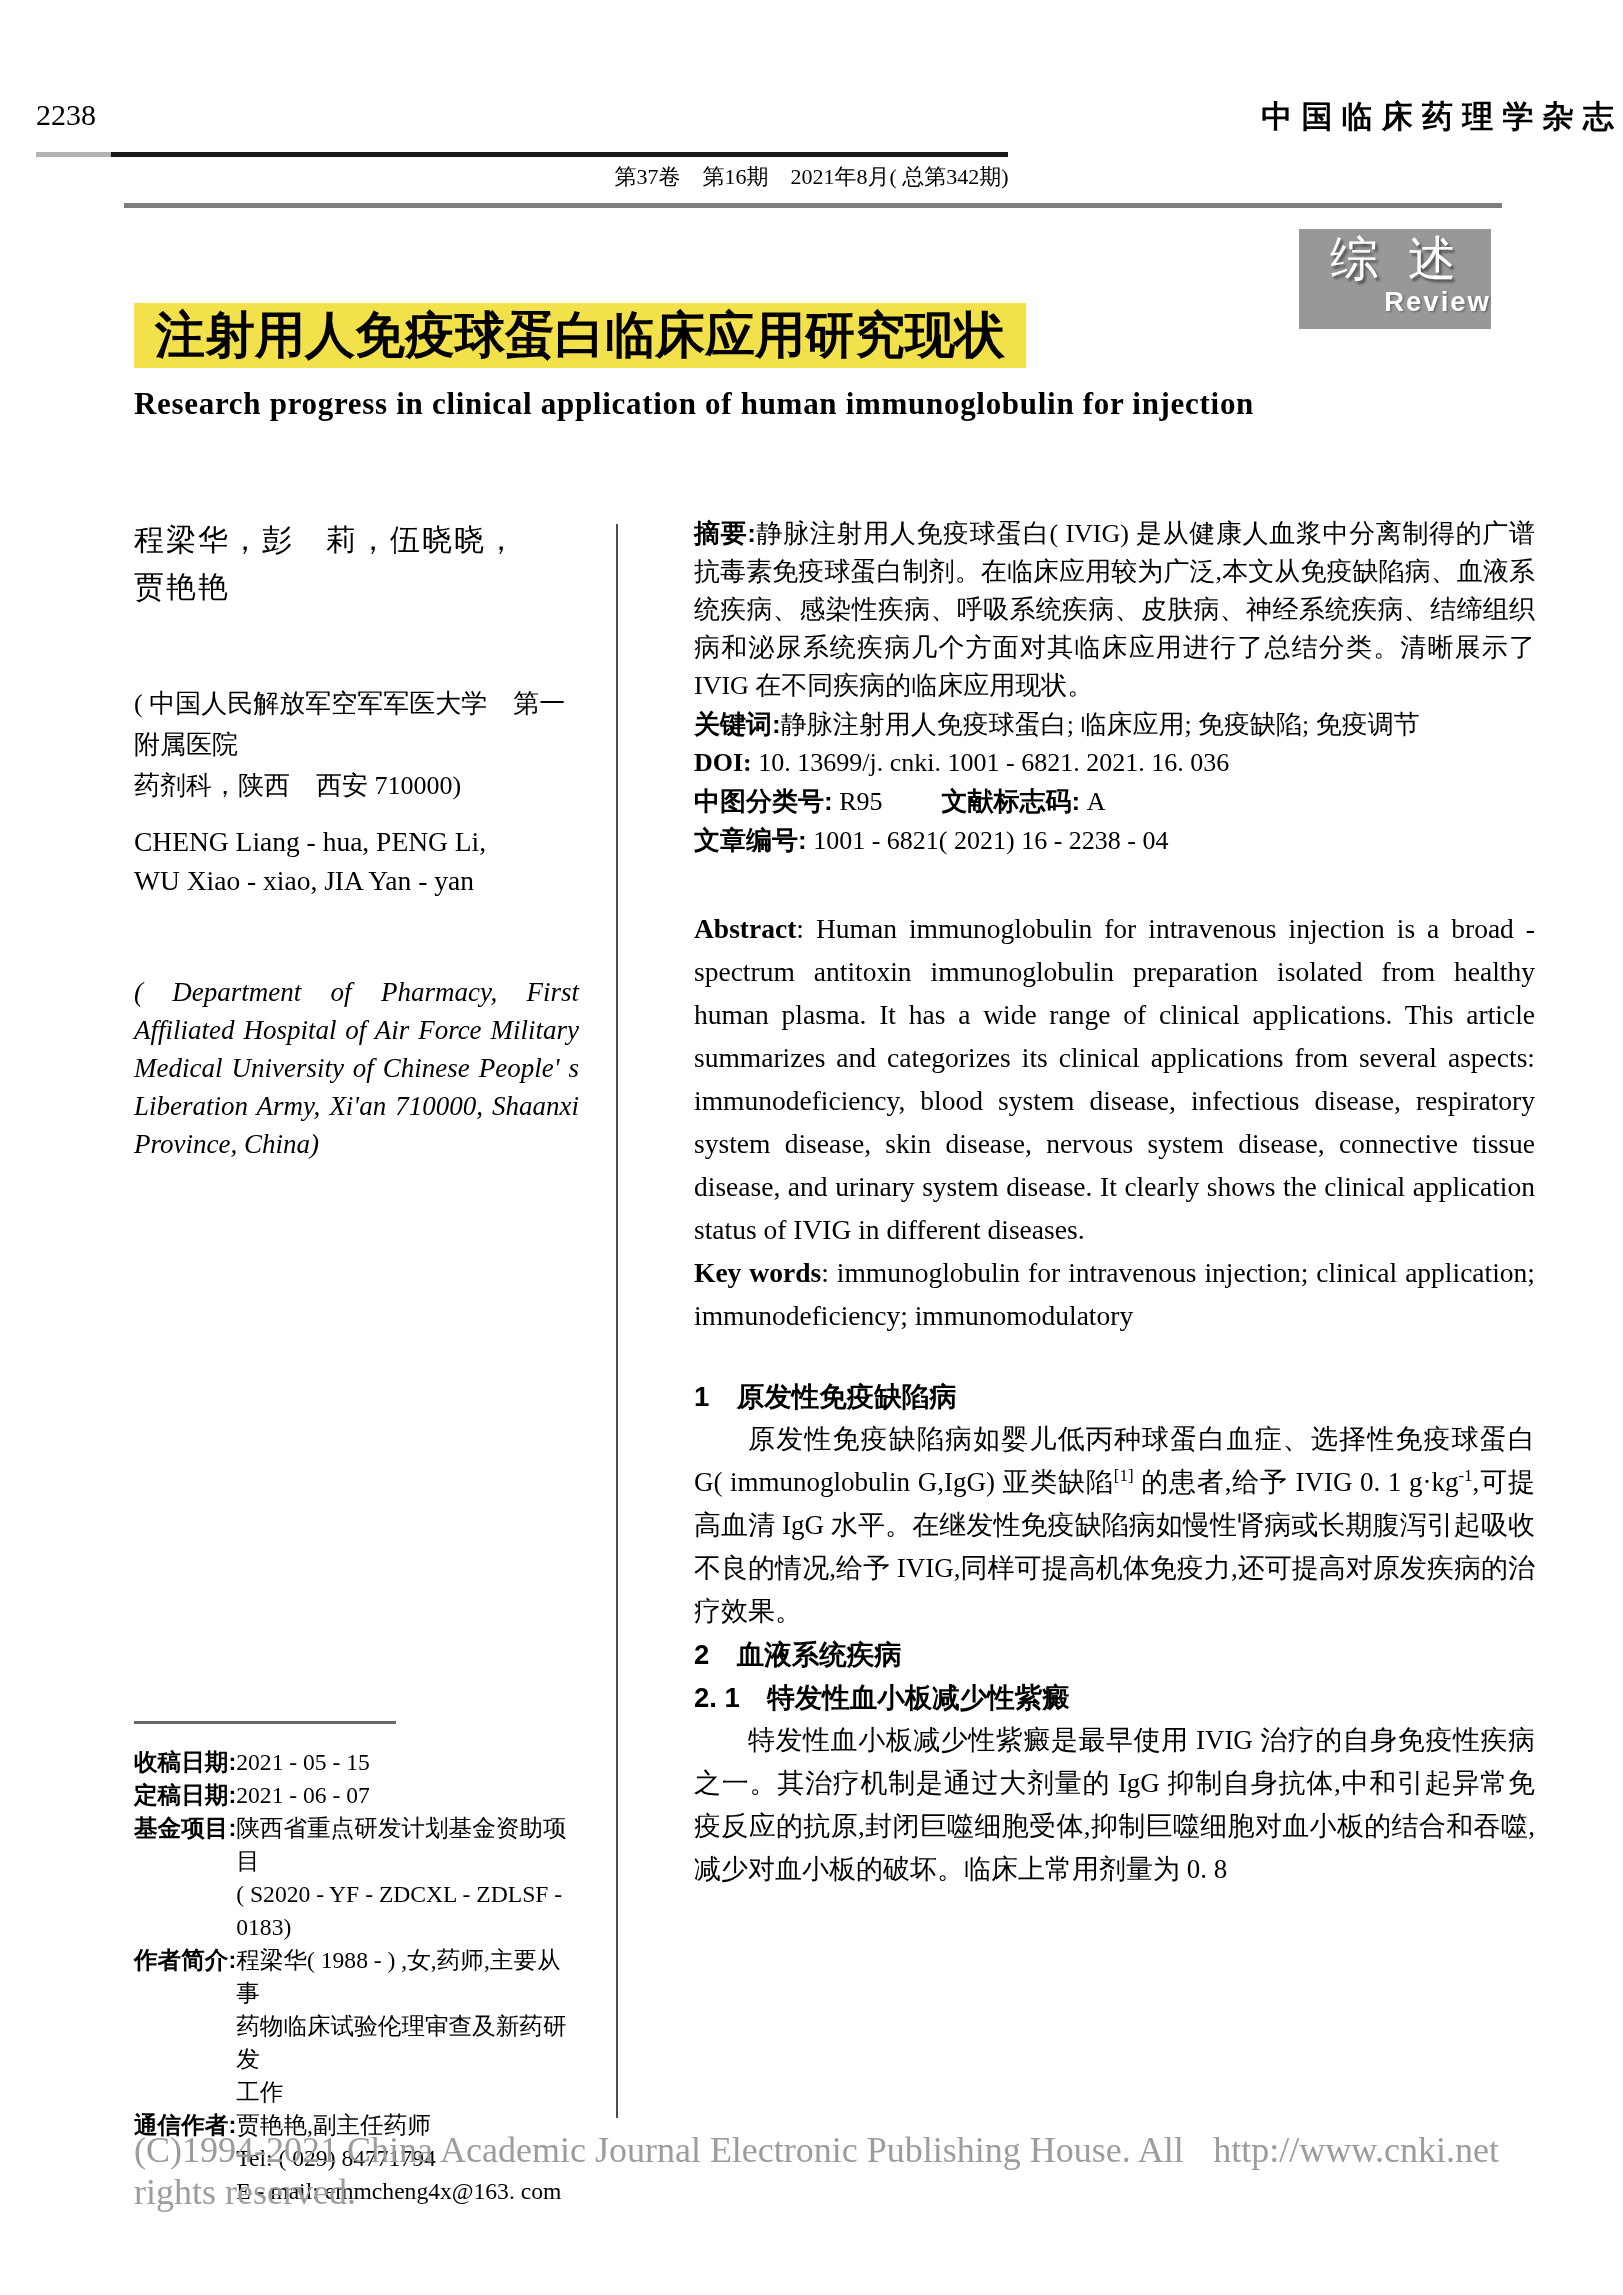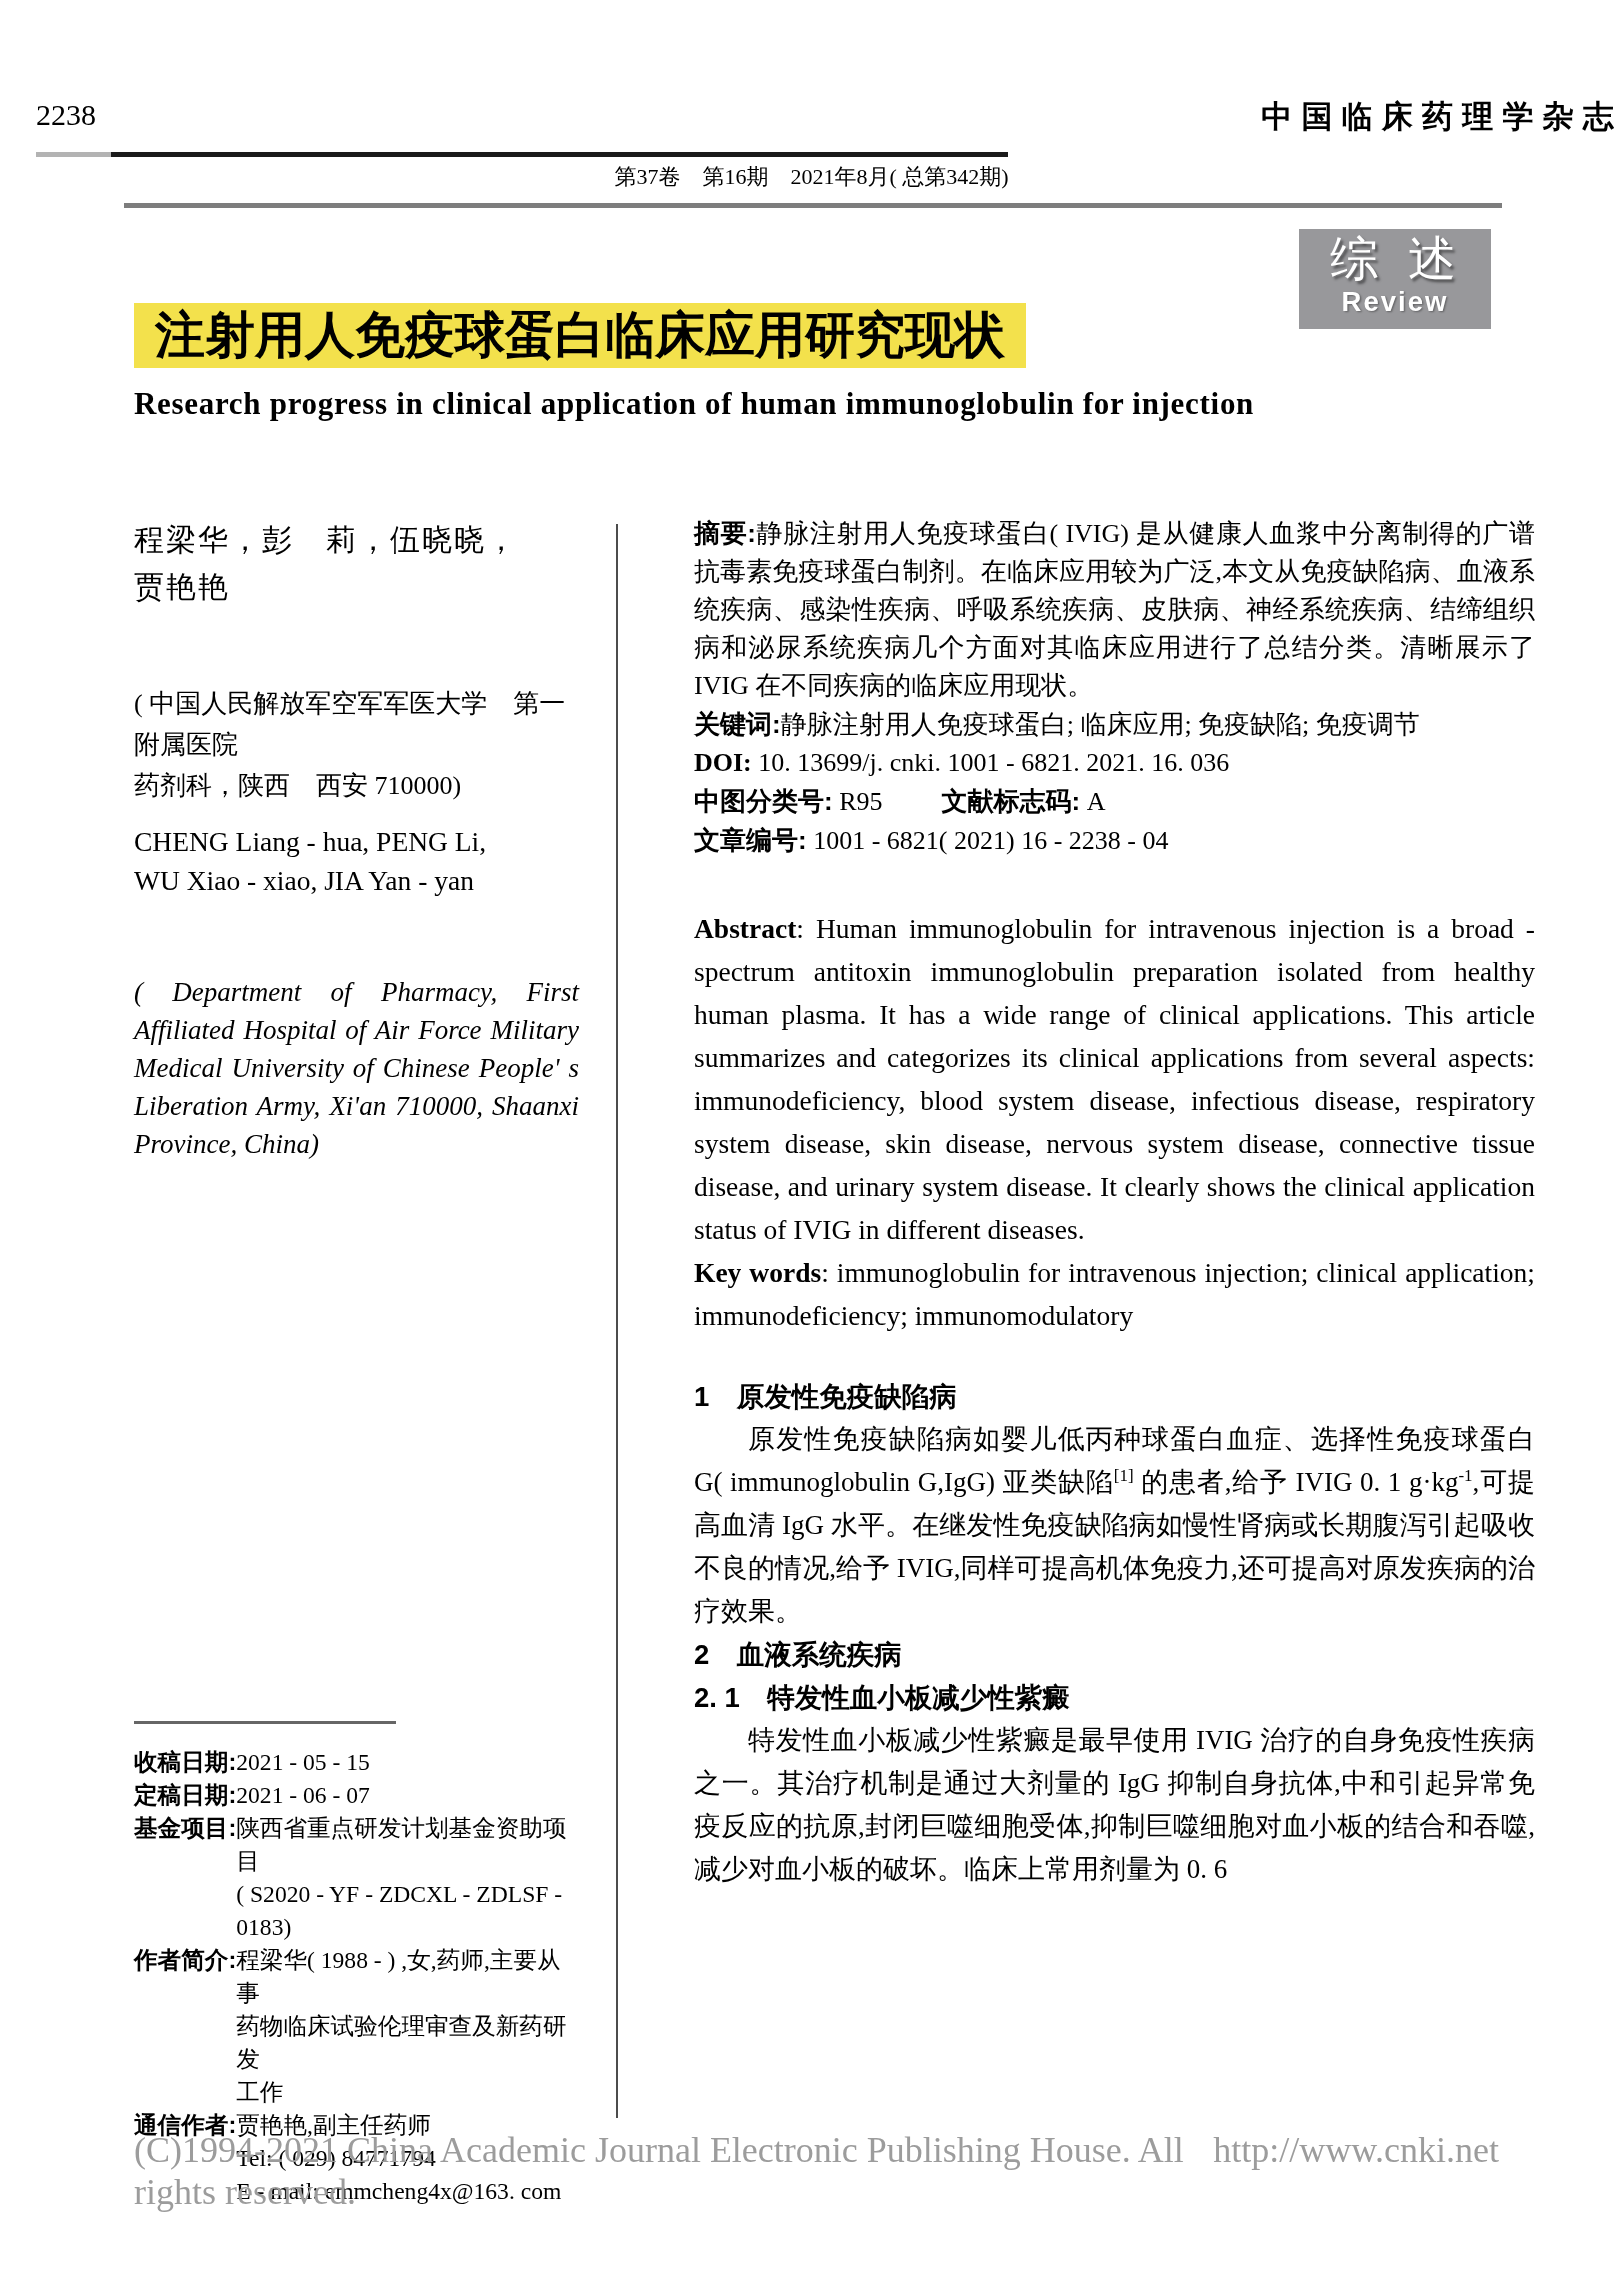--- a/index.html
+++ b/index.html
@@ -15,21 +15,21 @@
   
   #page-number{left:36px;top:98px;font-size:30px;}
   #journal-title{left:0;right:0;top:96px;text-align:right;font-size:31px;font-weight:bold;letter-spacing:9.2px;}
   #rule-gray{left:36px;top:152px;width:75px;height:4.6px;background:#b3b3b3;}
   #rule-black{left:111px;top:152px;width:897px;height:4.6px;background:#1a1a1a;}
   #journal-issue{left:0;right:0;top:162px;text-align:center;font-size:22px;}
   #content-rule{left:124px;top:203px;width:1378px;height:4.6px;background:#7d7d7d;}
   
   #review-badge{left:1299px;top:229px;width:192px;height:100px;text-align:center;}
   #review-badge .cn{display:block;margin-top:3.9px;font-size:48px;line-height:52px;color:#fff;letter-spacing:30px;padding-left:26px;text-shadow:2.6px 2.6px 2.6px rgba(0,0,0,.45);font-family:"Liberation Serif","DejaVu Serif",serif;}
-  #review-badge .en{display:block;font-size:27.5px;line-height:33px;color:#fff;font-weight:bold;letter-spacing:2px;font-family:"Liberation Sans","DejaVu Sans",sans-serif;text-shadow:1.3px 1.3px 2px rgba(0,0,0,.35);}
+  #review-badge .en{display:block;font-size:27.5px;line-height:33px;color:#fff;font-weight:bold;letter-spacing:2px;font-family:"Liberation Sans","DejaVu Sans",sans-serif;text-shadow:1.3px 1.3px 2px rgba(0,0,0,.35);text-align:right;}
   
   #title-cn{left:134px;top:303px;font-size:50px;font-weight:bold;line-height:65px;}
   #title-cn .hl{display:inline-block;padding:0 21px;}
   #title-en{left:134px;top:386px;width:1368px;font-size:31px;font-weight:bold;letter-spacing:0.7px;}
   
   #column-divider{left:616px;top:524px;width:2px;height:1594px;background:#4c4c4c;}
   .leftcol{left:134px;width:445px;}
   .rightcol{left:694px;width:841px;}
   
   #authors-cn{top:516px;font-size:30px;line-height:47px;white-space:pre-line;letter-spacing:2px;}
@@ -130,21 +130,21 @@
   <div class="abs rightcol" id="abstract-en-block">
     <p><span class="bserif">Abstract</span><span>:  Human immunoglobulin for intravenous injection is a broad - spectrum antitoxin immunoglobulin preparation isolated from healthy human plasma. It has a wide range of clinical applications. This article summarizes and categorizes its clinical applications from several aspects: immunodeficiency, blood system disease, infectious disease, respiratory system disease, skin disease, nervous system disease, connective tissue disease, and urinary system disease. It clearly shows the clinical application status of IVIG in different diseases.</span></p>
     <p><span class="bserif">Key words</span><span>:  immunoglobulin for intravenous injection; clinical application; immunodeficiency; immunomodulatory</span></p>
   </div>
 
   <div class="abs rightcol" id="body-block">
     <h2>1　原发性免疫缺陷病</h2>
     <p><span>原发性免疫缺陷病如婴儿低丙种球蛋白血症、选择性免疫球蛋白 G( immunoglobulin G,IgG) 亚类缺陷</span><sup>[1]</sup><span> 的患者,给予 IVIG 0. 1 g·kg</span><sup>-1</sup><span>,可提高血清 IgG 水平。在继发性免疫缺陷病如慢性肾病或长期腹泻引起吸收不良的情况,给予 IVIG,同样可提高机体免疫力,还可提高对原发疾病的治疗效果。</span></p>
     <h2>2　血液系统疾病</h2>
     <h2>2. 1　特发性血小板减少性紫癜</h2>
-    <p>特发性血小板减少性紫癜是最早使用 IVIG 治疗的自身免疫性疾病之一。其治疗机制是通过大剂量的 IgG 抑制自身抗体,中和引起异常免疫反应的抗原,封闭巨噬细胞受体,抑制巨噬细胞对血小板的结合和吞噬,减少对血小板的破坏。临床上常用剂量为 0. 6</p>
+    <p>特发性血小板减少性紫癜是最早使用 IVIG 治疗的自身免疫性疾病之一。其治疗机制是通过大剂量的 IgG 抑制自身抗体,中和引起异常免疫反应的抗原,封闭巨噬细胞受体,抑制巨噬细胞对血小板的结合和吞噬,减少对血小板的破坏。临床上常用剂量为 0. 8</p>
   </div>
 
   <div class="abs" id="page-footer">
     <span style="color: rgb(156, 156, 156);">(C)1994-2021 China Academic Journal Electronic Publishing House. All rights reserved.</span>
     <span style="color: rgb(156, 156, 156);">http://www.cnki.net</span>
   </div>
 
 </div>
 
 

